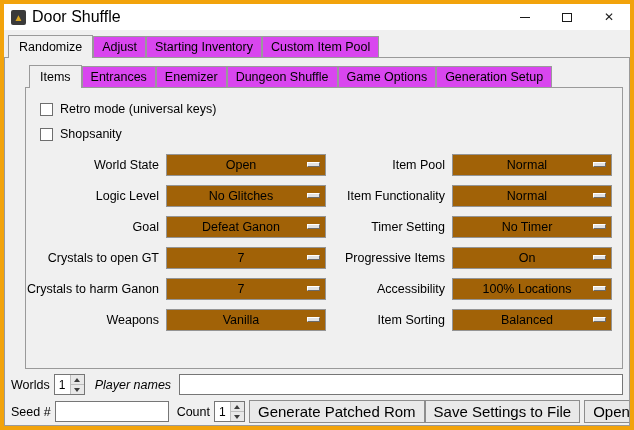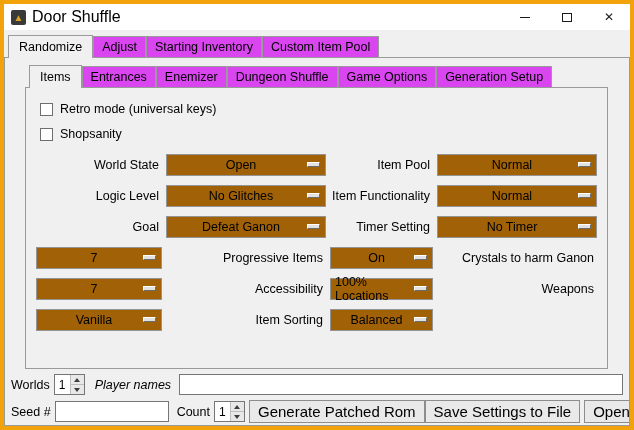--- a/index.html
+++ b/index.html
@@ -60,21 +60,21 @@
   }
   
   .outer-pane {
     flex: 1; min-height: 0;
     border: 1px solid #9a9a9a;
     display: flex; flex-direction: column;
     overflow: hidden;
   }
   .inner-pane {
     border: 1px solid #9a9a9a;
-    margin: 0 21px 0 20px;
+    margin: 0 6px 0 20px;
     height: 282px;
     padding: 8px 10px 0 10px;
     background: #f0f0f0;
     flex: 0 0 auto;
   }
   
   .check-row { display: flex; align-items: center; height: 24px; margin: 1px 0 1px 4px; }
   .checkbox {
     width: 13px; height: 13px;
     background: #fff; border: 1px solid #6e6e6e;
@@ -216,20 +216,21 @@
           <div class="dropdown">
             <span>Defeat Ganon</span>
             <span class="dd-ind"></span>
           </div>
           <div class="flabel">Timer Setting</div>
           <div class="dropdown">
             <span>No Timer</span>
             <span class="dd-ind"></span>
           </div>
 
+          <div class="flabel">Crystals to open GT</div>
           <div class="dropdown">
             <span>7</span>
             <span class="dd-ind"></span>
           </div>
           <div class="flabel">Progressive Items</div>
           <div class="dropdown">
             <span>On</span>
             <span class="dd-ind"></span>
           </div>
 

